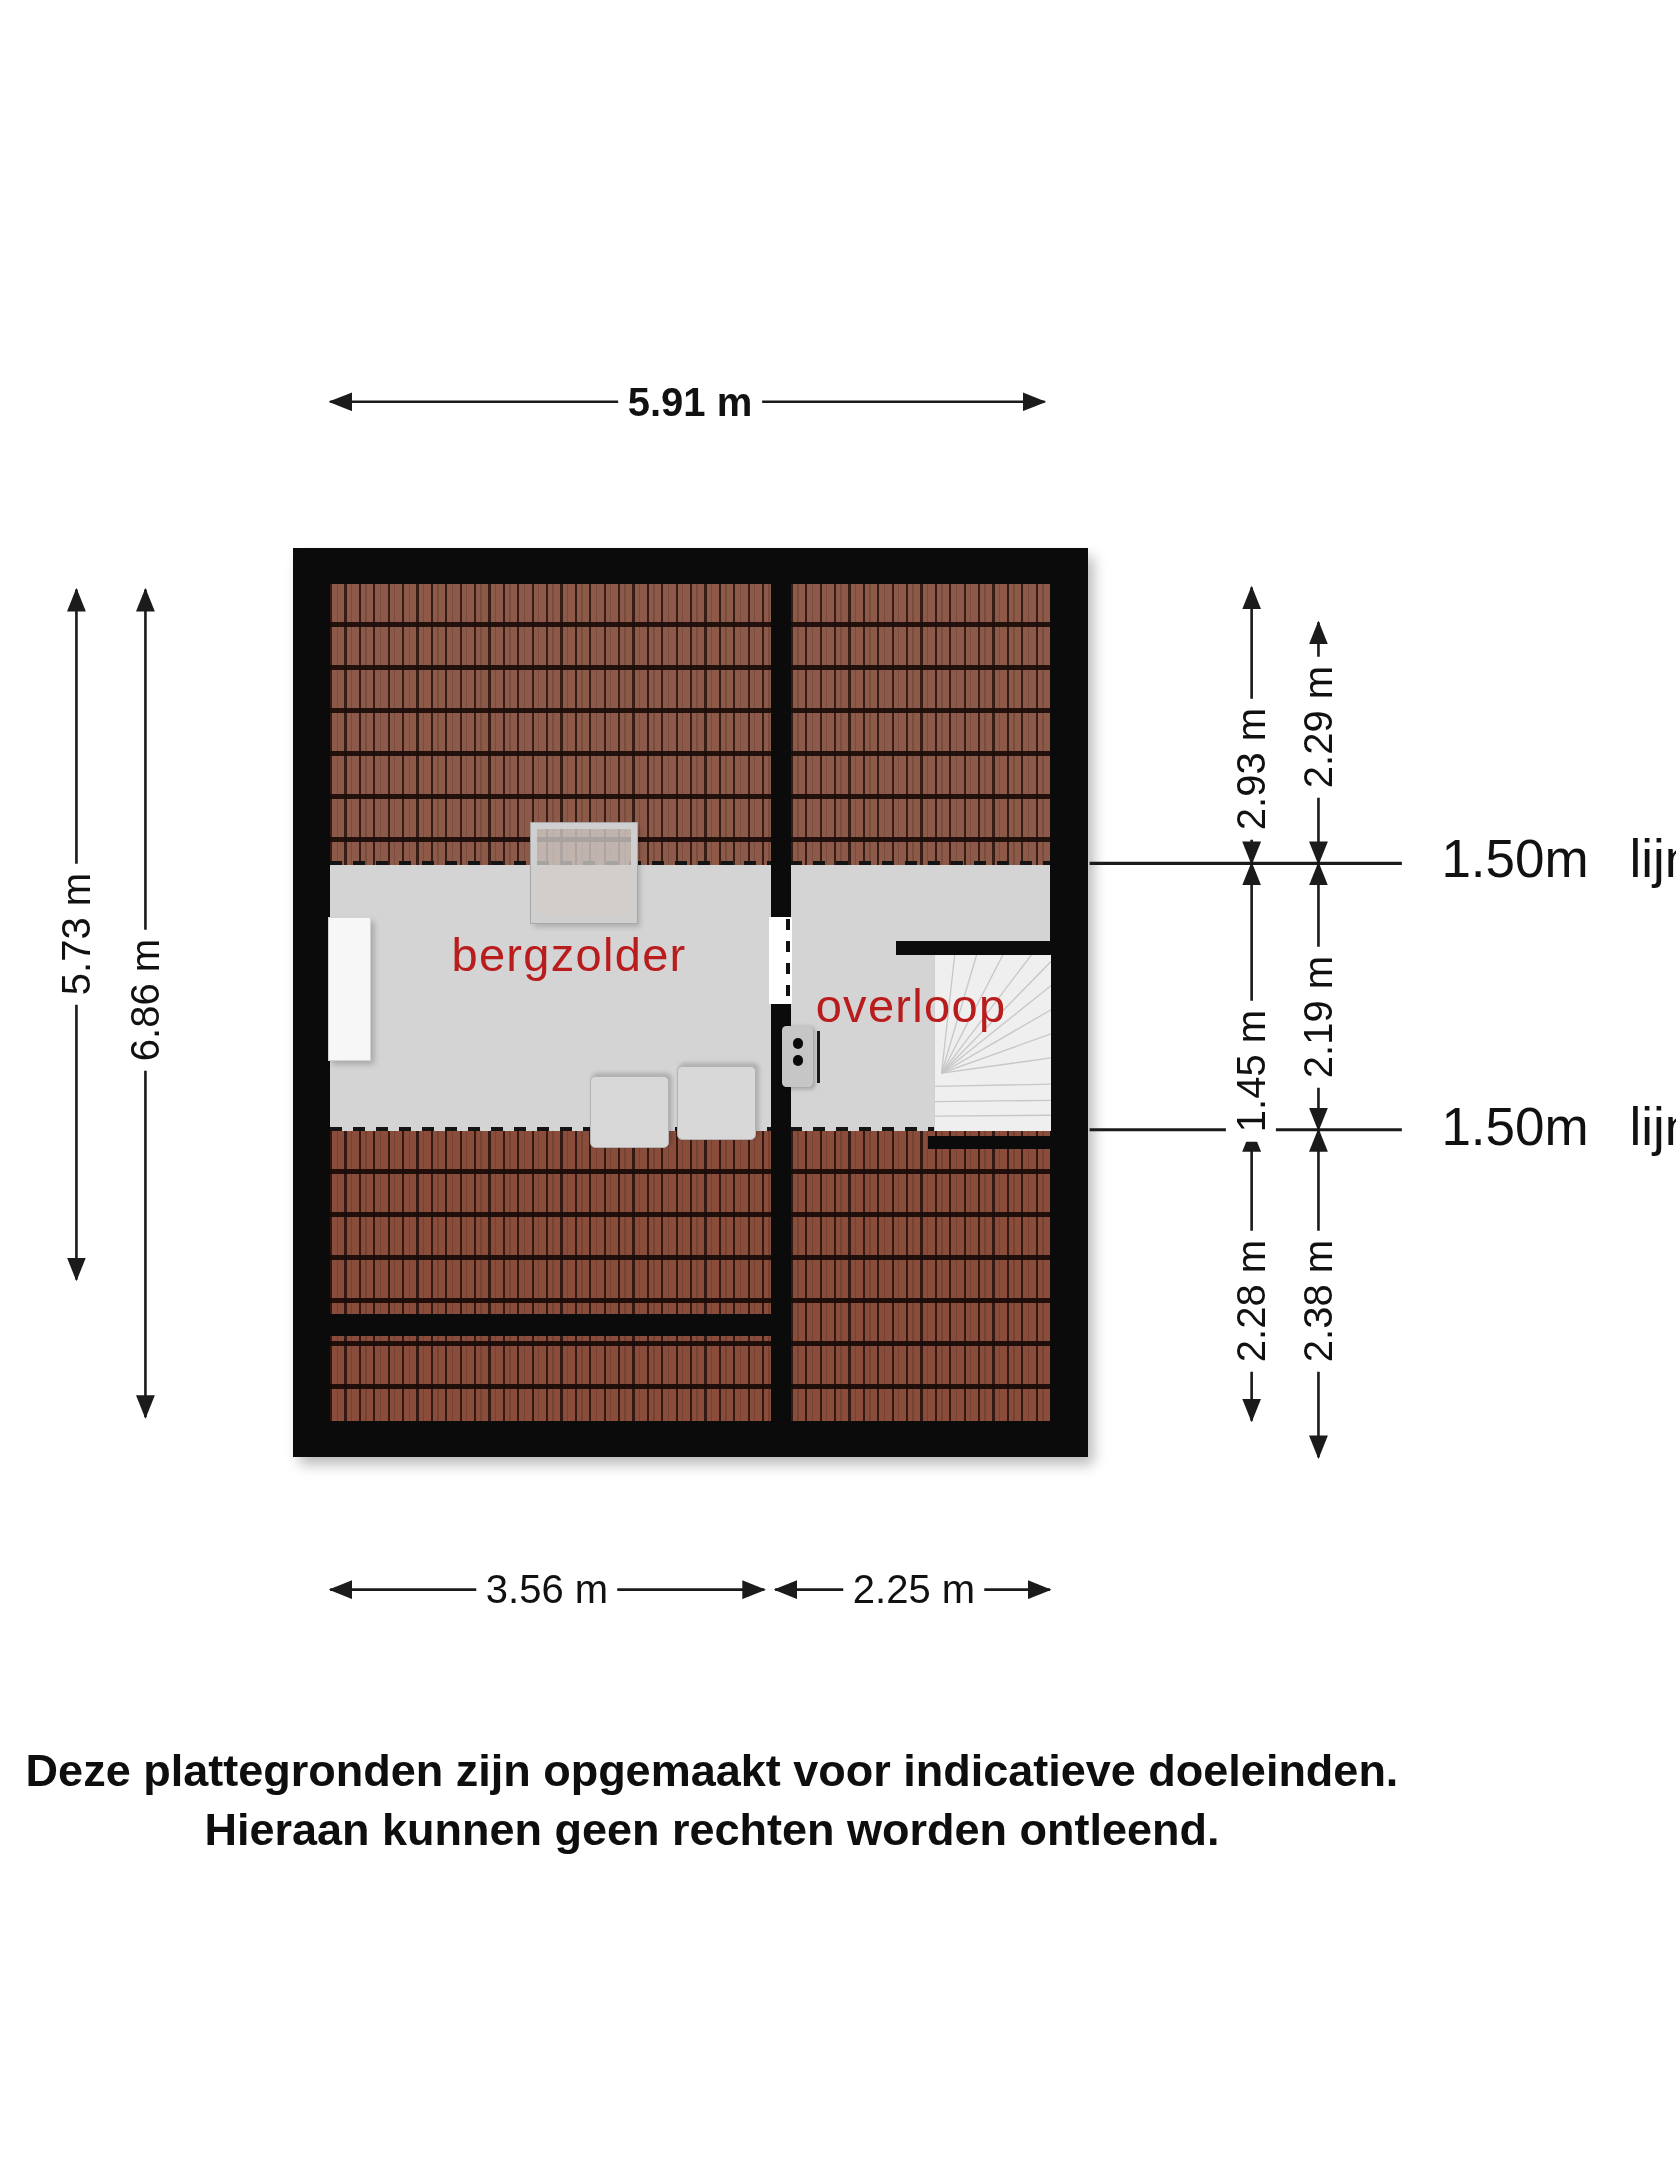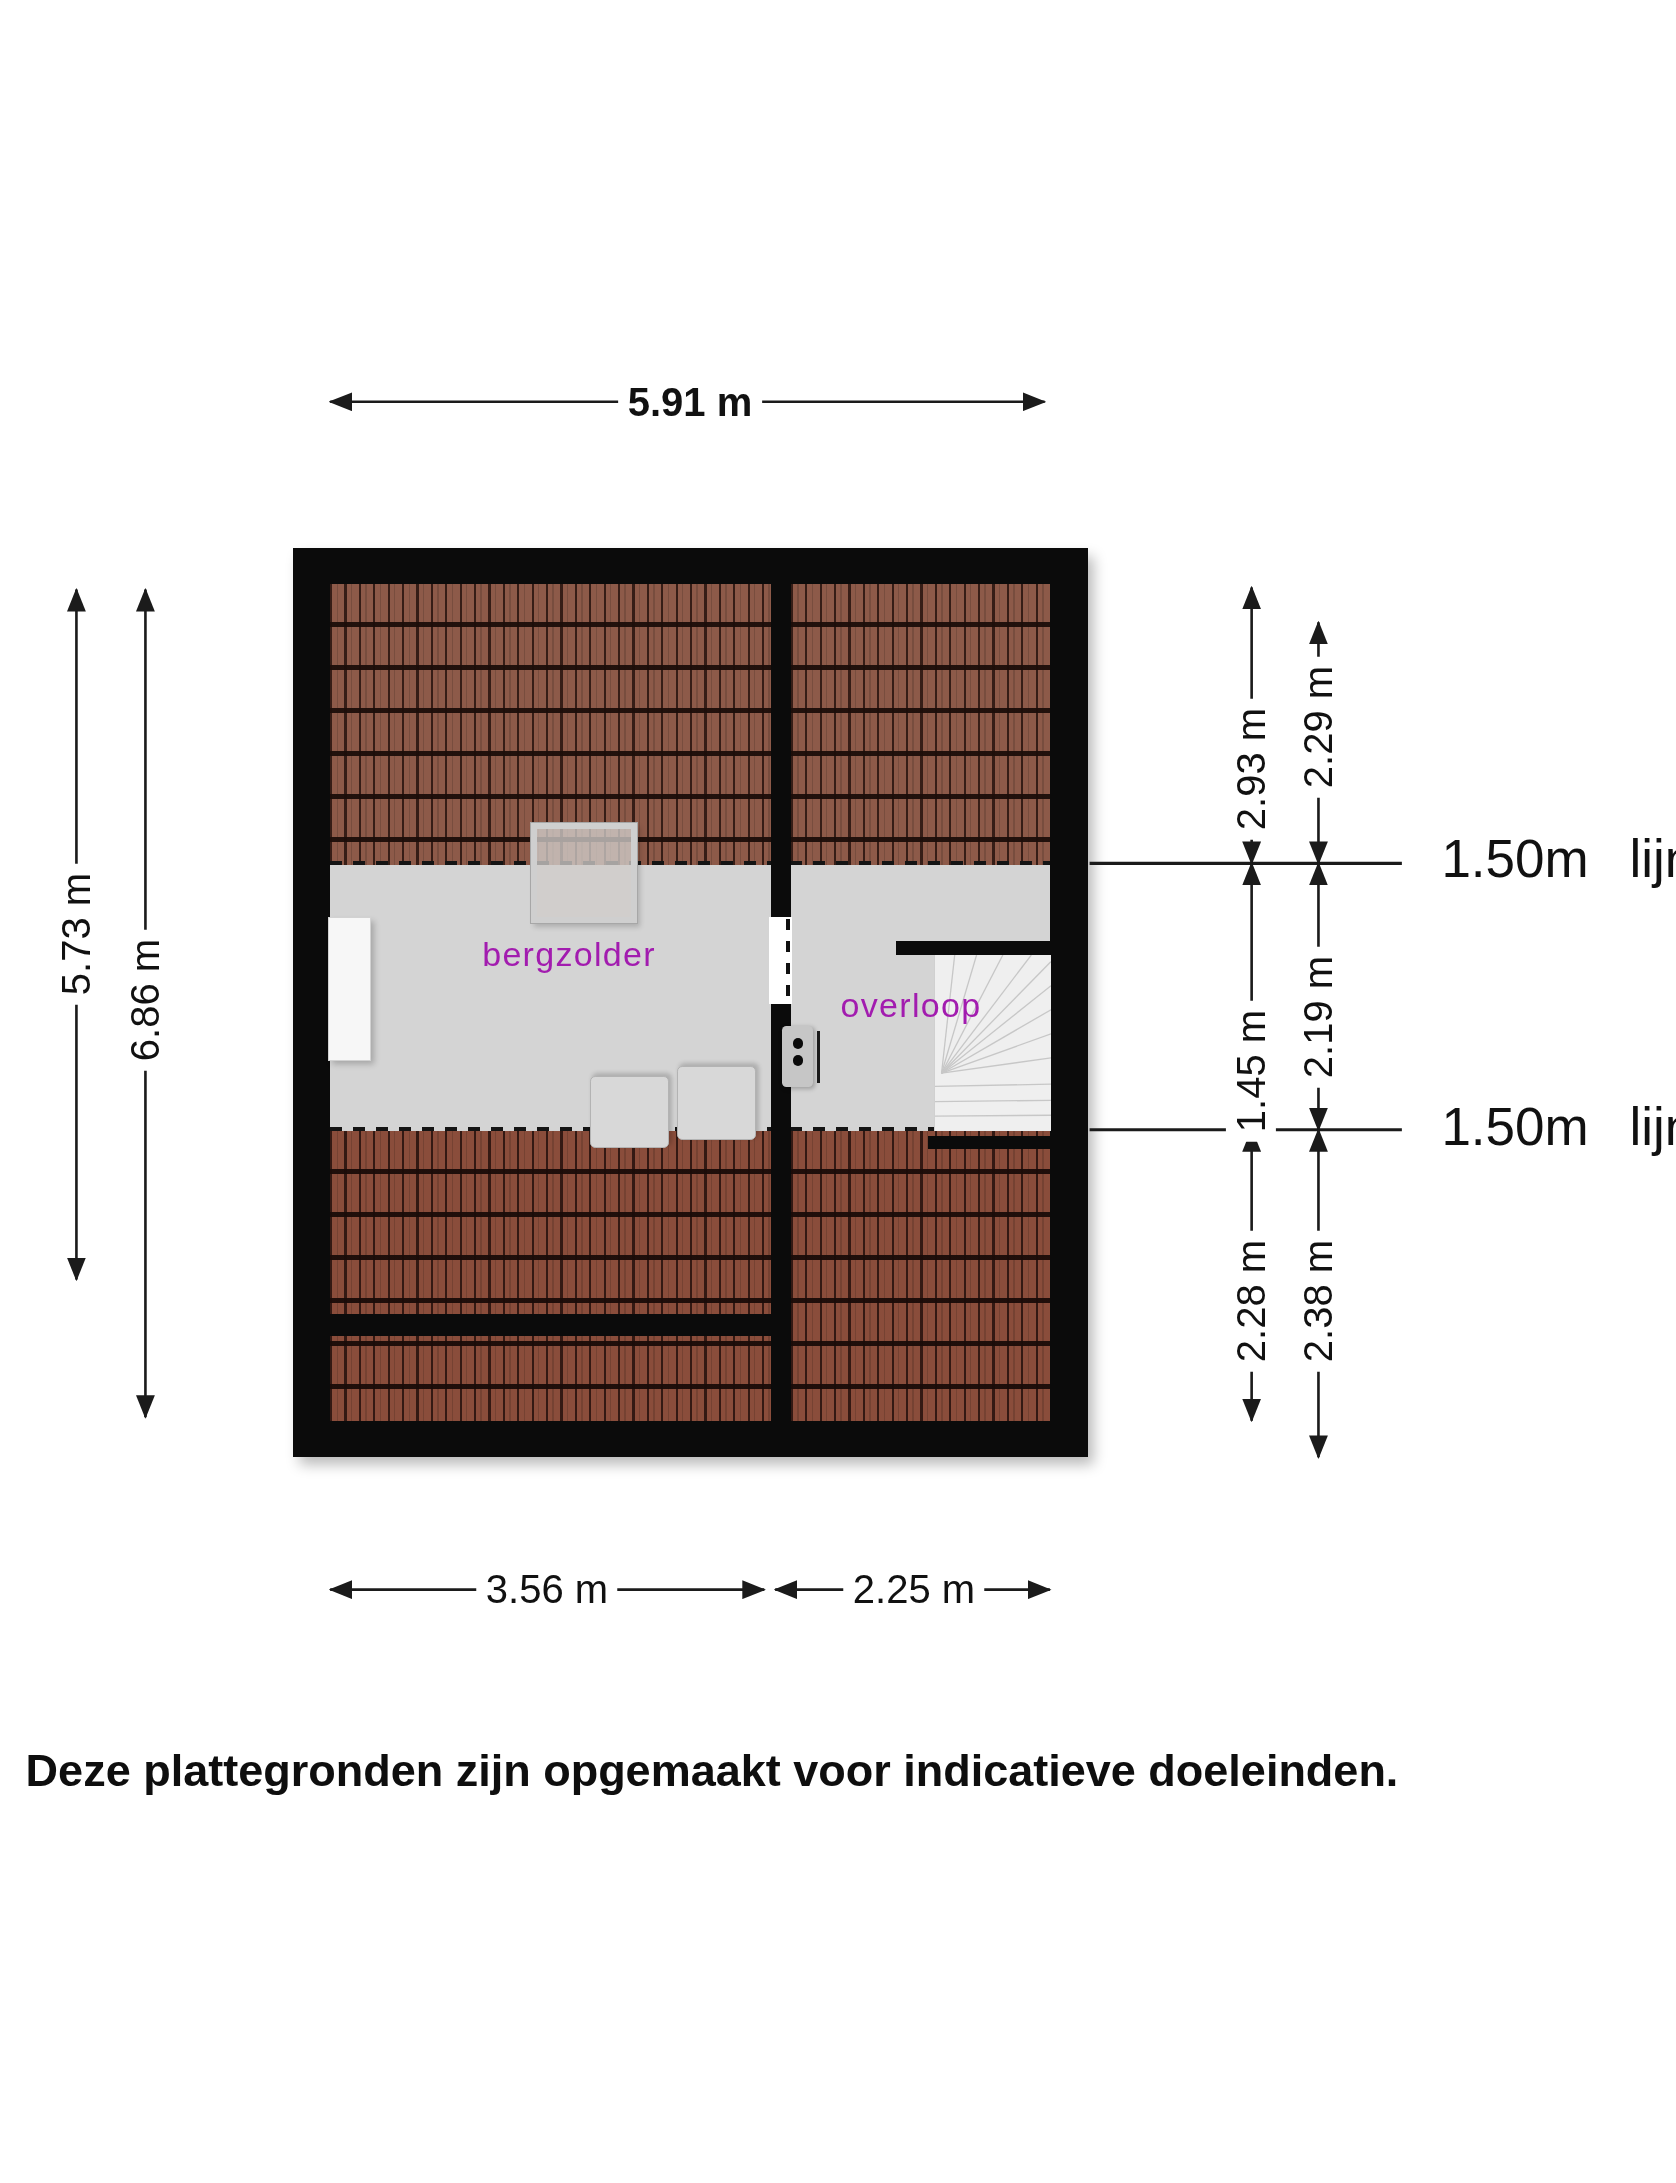--- a/index.html
+++ b/index.html
@@ -73,21 +73,21 @@
   .boiler-line{position:absolute;left:817px;top:1031px;width:2.6px;height:52px;background:#1a1a1a;}
   .stairs-wall-top{position:absolute;left:896px;top:941px;width:154px;height:14px;background:#0b0b0b;}
   .stairs-wall-bottom{position:absolute;left:928px;top:1136px;width:122px;height:13px;background:#0b0b0b;}
   .stairs{
     position:absolute;left:934px;top:955px;width:116px;height:176px;
     background:#efefef;border-left:1.3px solid #d0d0d0;
   }
   
   .room-label{
     position:absolute;transform:translate(-50%,-50%);
-    font-size:34px;color:#a21caf;letter-spacing:1.3px;white-space:nowrap;
+    font-size:47px;color:#b91c1c;letter-spacing:1.3px;white-space:nowrap;
   }
   .label-bergzolder{left:569px;top:954px;}
   .label-overloop{left:911px;top:1005px;}
   
   .dim-label{
     position:absolute;transform:translate(-50%,-50%);
     font-size:40px;color:#111;background:#ffffff;padding:2.6px 9.6px;white-space:nowrap;
   }
   .dim-label.vert{transform:translate(-50%,-50%) rotate(-90deg);}
   .line-label{
@@ -196,14 +196,15 @@
 <div class="dim-label vert" style="left:1318px;top:1301px;">2.38 m</div>
 
 <div class="dim-label" style="left:547px;top:1589px;">3.56 m</div>
 <div class="dim-label" style="left:914px;top:1589px;">2.25 m</div>
 
 <div class="line-label" style="left:1437px;top:858px;">1.50m lijn</div>
 <div class="line-label" style="left:1437px;top:1126px;">1.50m lijn</div>
 
 <div class="disclaimer">
   <div>Deze plattegronden zijn opgemaakt voor indicatieve doeleinden.</div>
+  <div>Hieraan kunnen geen rechten worden ontleend.</div>
 </div>
 
 
 </body></html>

